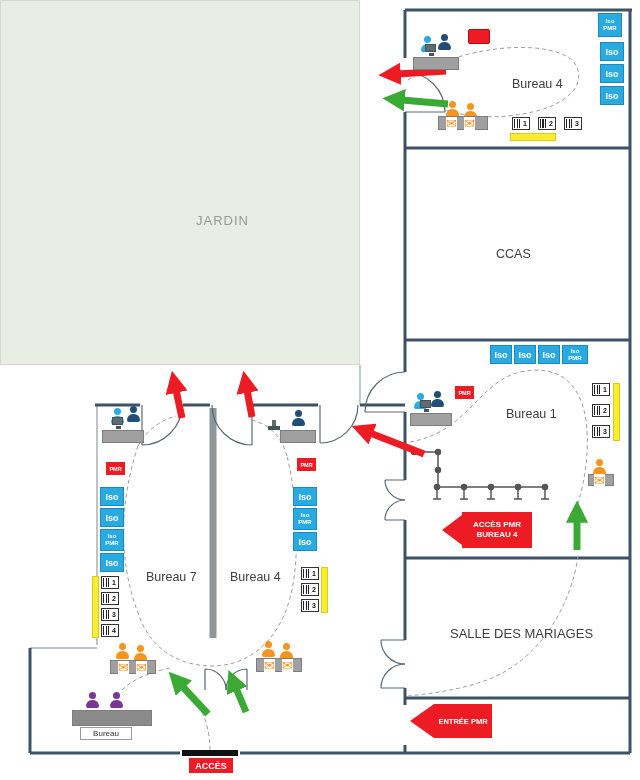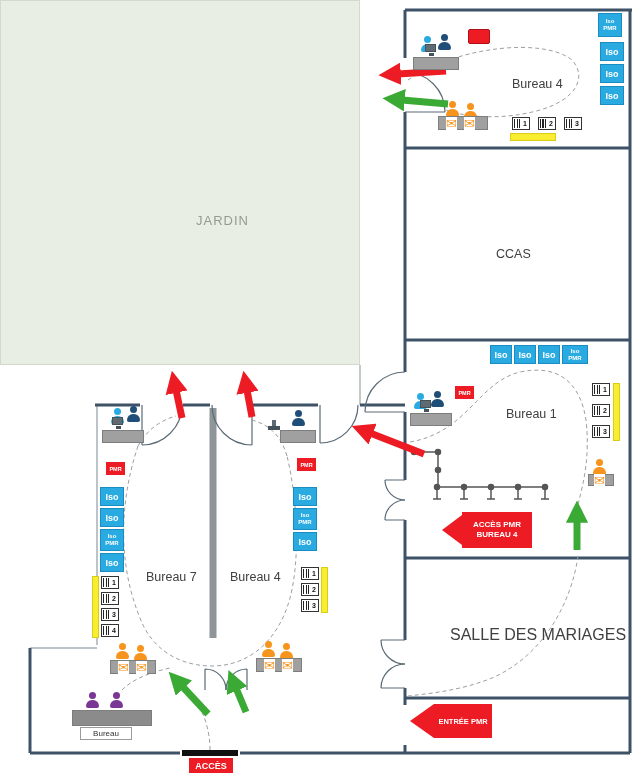--- a/index.html
+++ b/index.html
@@ -153,21 +153,21 @@
     </g>
 
     <path d="M182,753 H238" stroke="#111" stroke-width="6"></path>
   </svg>
 
   <div class="fg">
 
     <div class="room-label" style="left:512px;top:77px">Bureau 4</div>
     <div class="room-label" style="left:496px;top:247px">CCAS</div>
     <div class="room-label" style="left:506px;top:407px">Bureau 1</div>
-    <div class="room-label" style="left:450px;top:626px;font-size:16px">SALLE DES MARIAGES</div>
+    <div class="room-label" style="left:450px;top:626px;font-size:13px">SALLE DES MARIAGES</div>
     <div class="room-label" style="left:146px;top:570px">Bureau 7</div>
     <div class="room-label" style="left:230px;top:570px">Bureau 4</div>
 
     <div class="iso pmr" style="left:598px;top:13px;height:24px">Iso PMR</div>
     <div class="iso" style="left:600px;top:42px">Iso</div>
     <div class="iso" style="left:600px;top:64px">Iso</div>
     <div class="iso" style="left:600px;top:86px">Iso</div>
     <div class="person" style="left:421px;top:36px;color:#29abe2">
         <i></i>
         <b></b>

